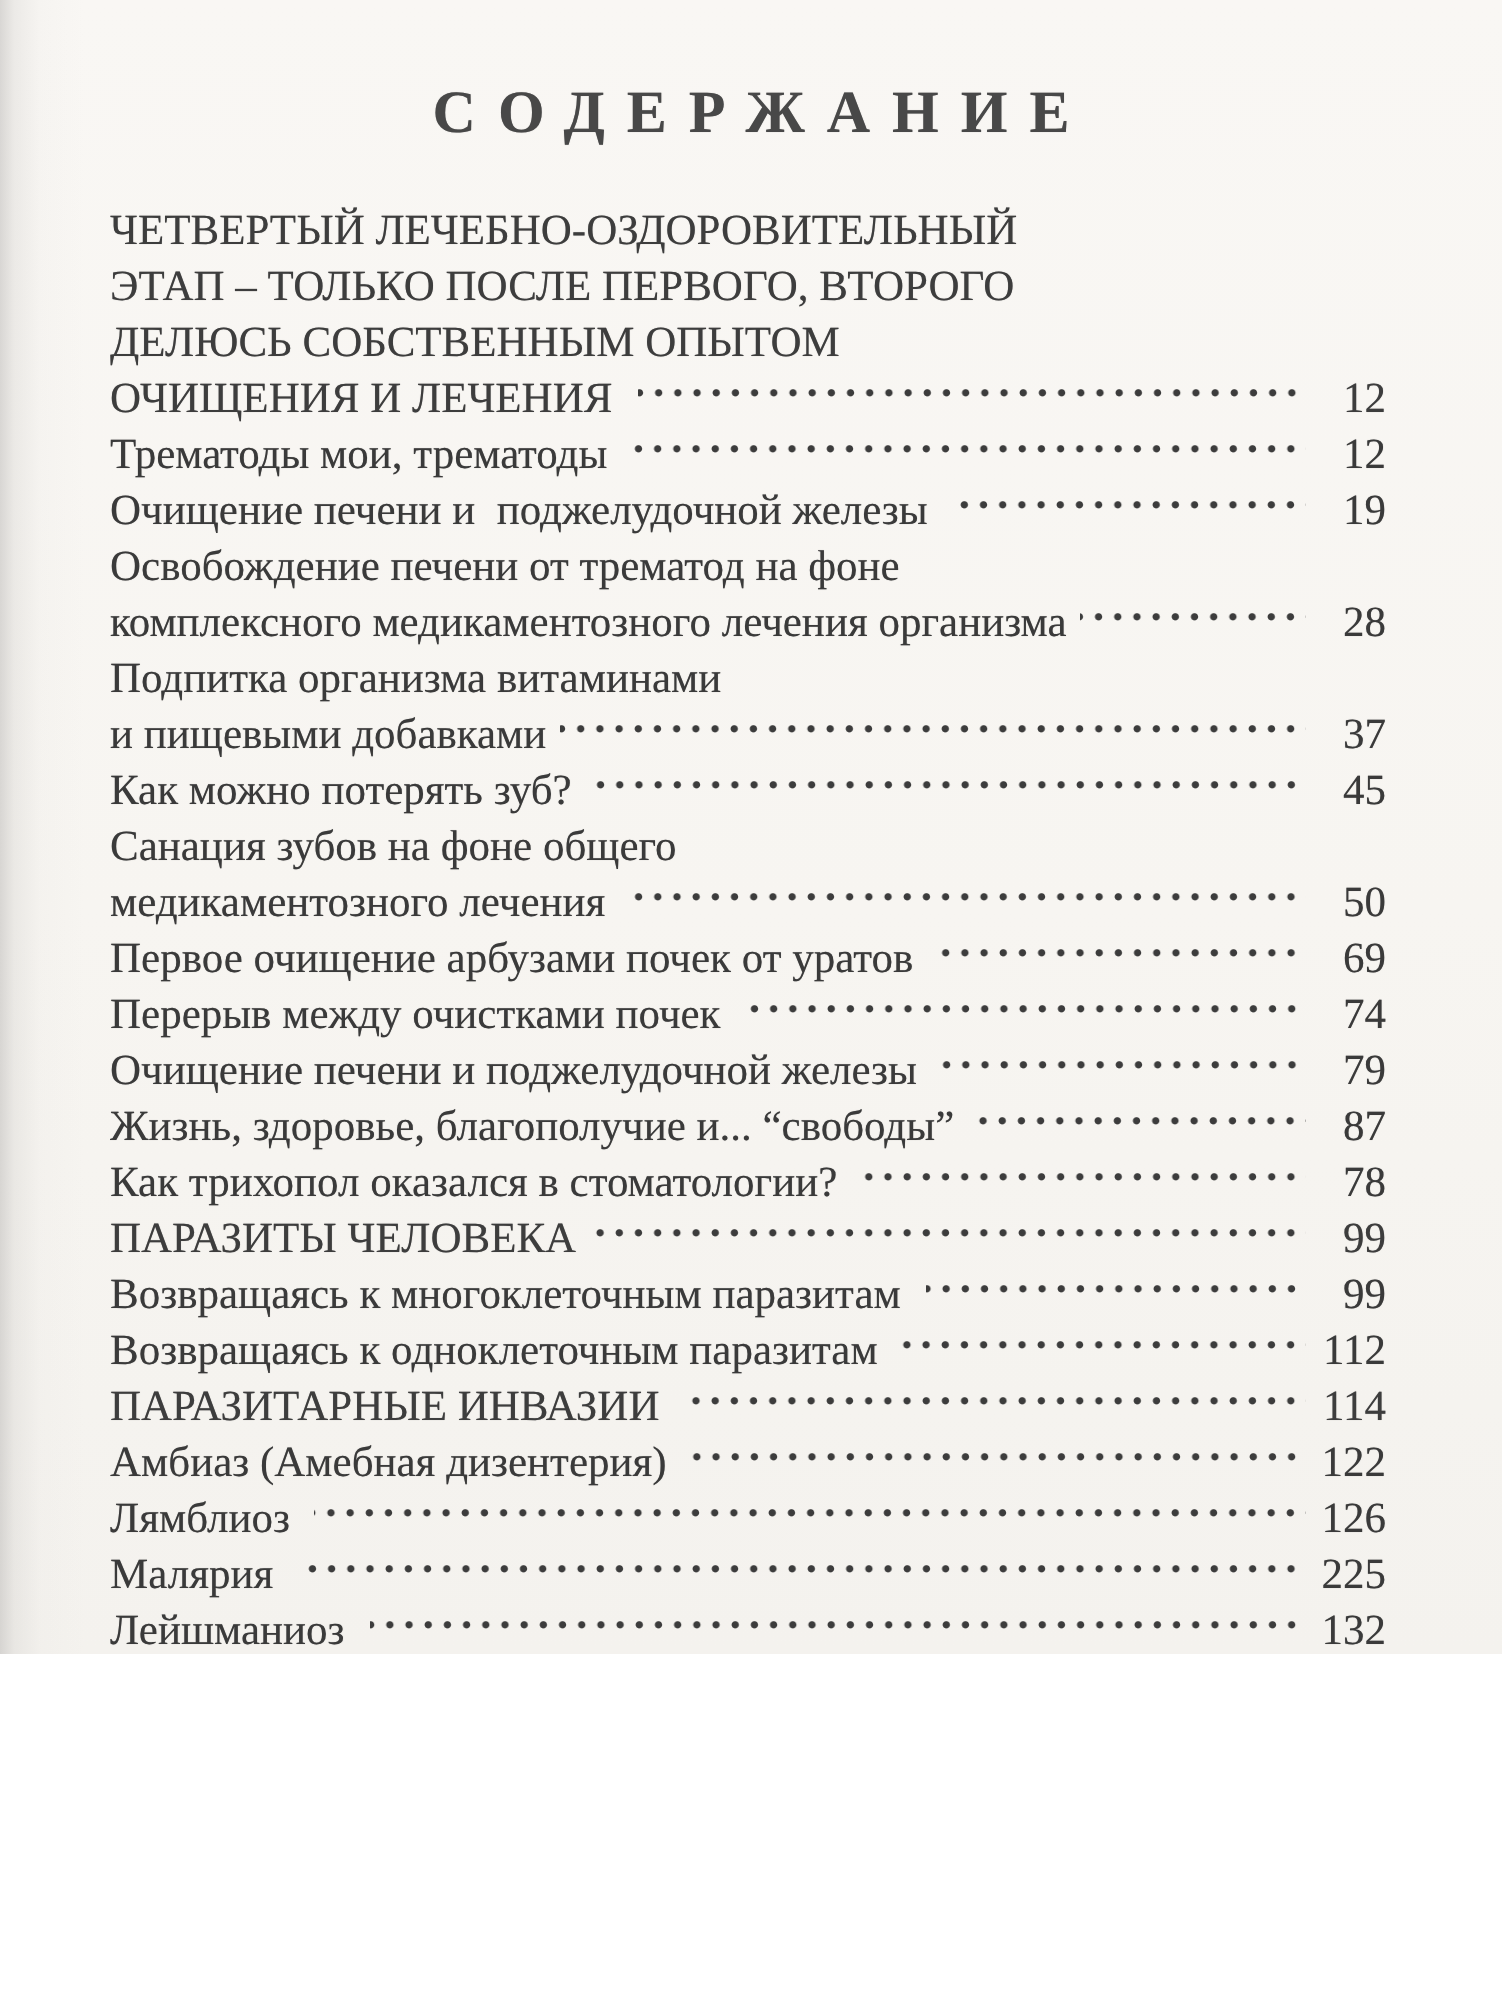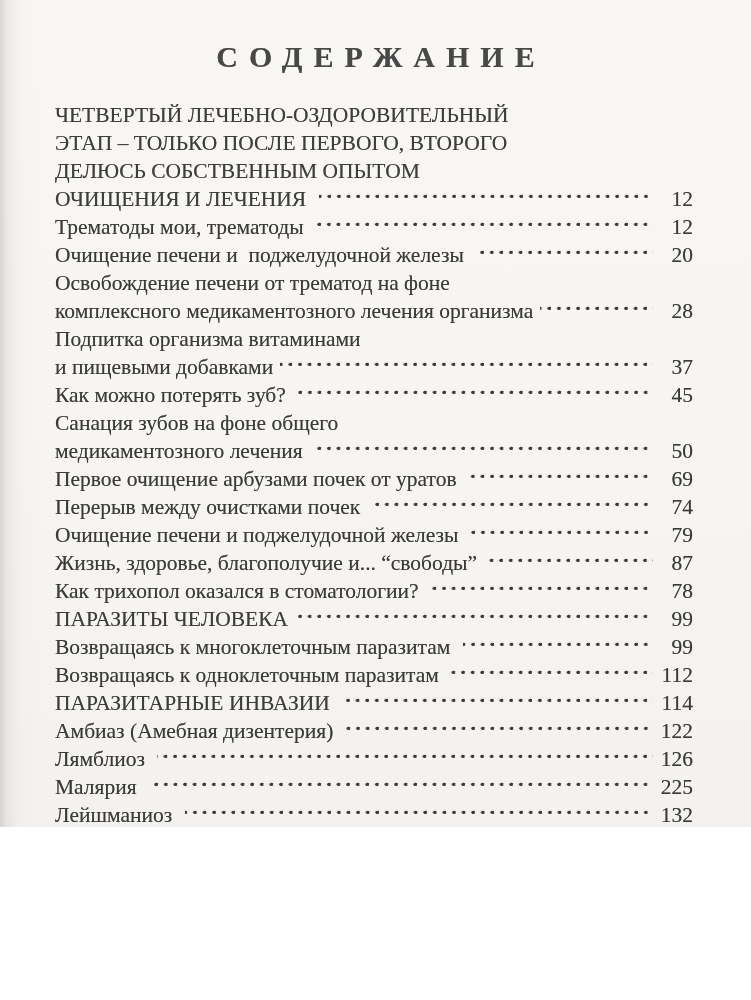--- a/index.html
+++ b/index.html
@@ -81,21 +81,21 @@
         <div class="line">
           <span class="t">Трематоды мои, трематоды </span>
           <span class="leader"></span>
           <span class="pg">12</span>
         </div>
       </div>
       <div class="entry">
         <div class="line">
           <span class="t">Очищение печени и  поджелудочной железы </span>
           <span class="leader"></span>
-          <span class="pg">20</span>
+          <span class="pg">19</span>
         </div>
       </div>
       <div class="entry">
         <div class="line">
           <span class="t">Освобождение печени от трематод на фоне</span>
         </div>
         <div class="line">
           <span class="t">комплексного медикаментозного лечения организма</span>
           <span class="leader"></span>
           <span class="pg">28</span>

